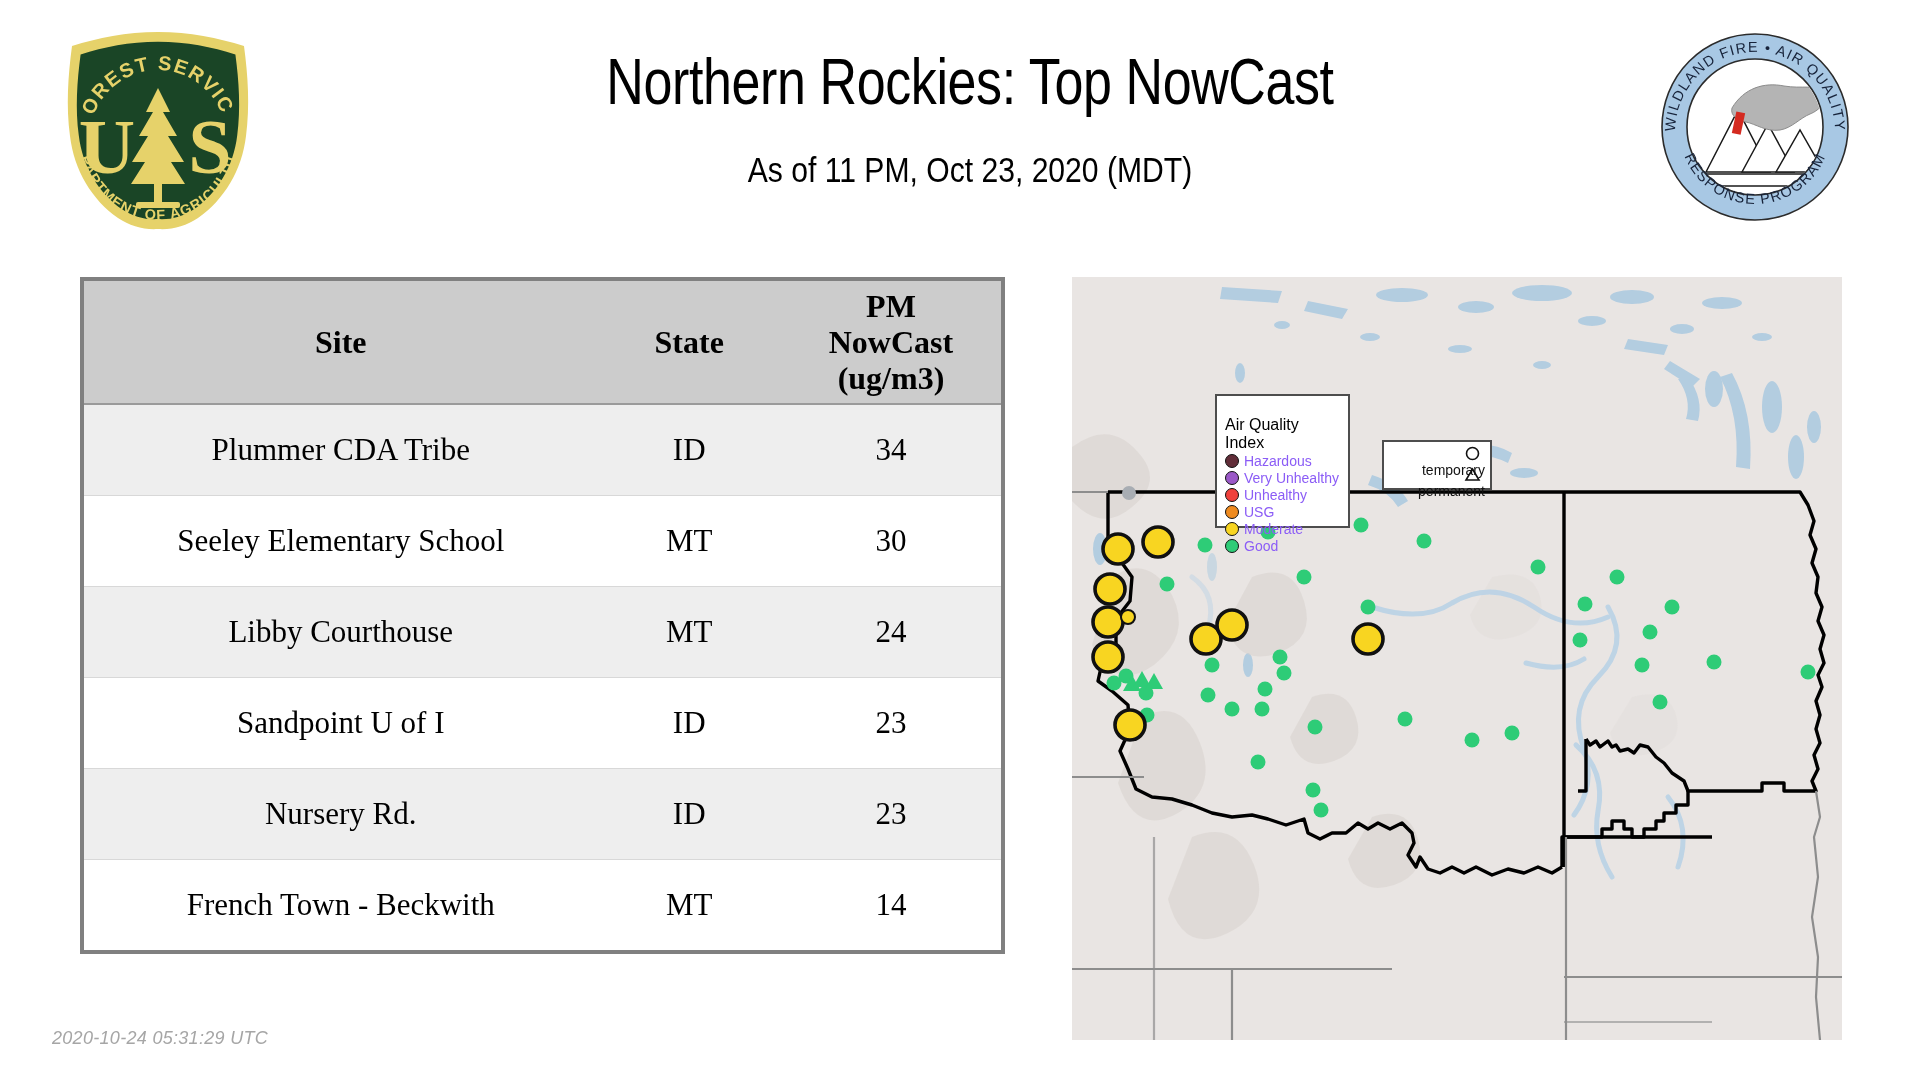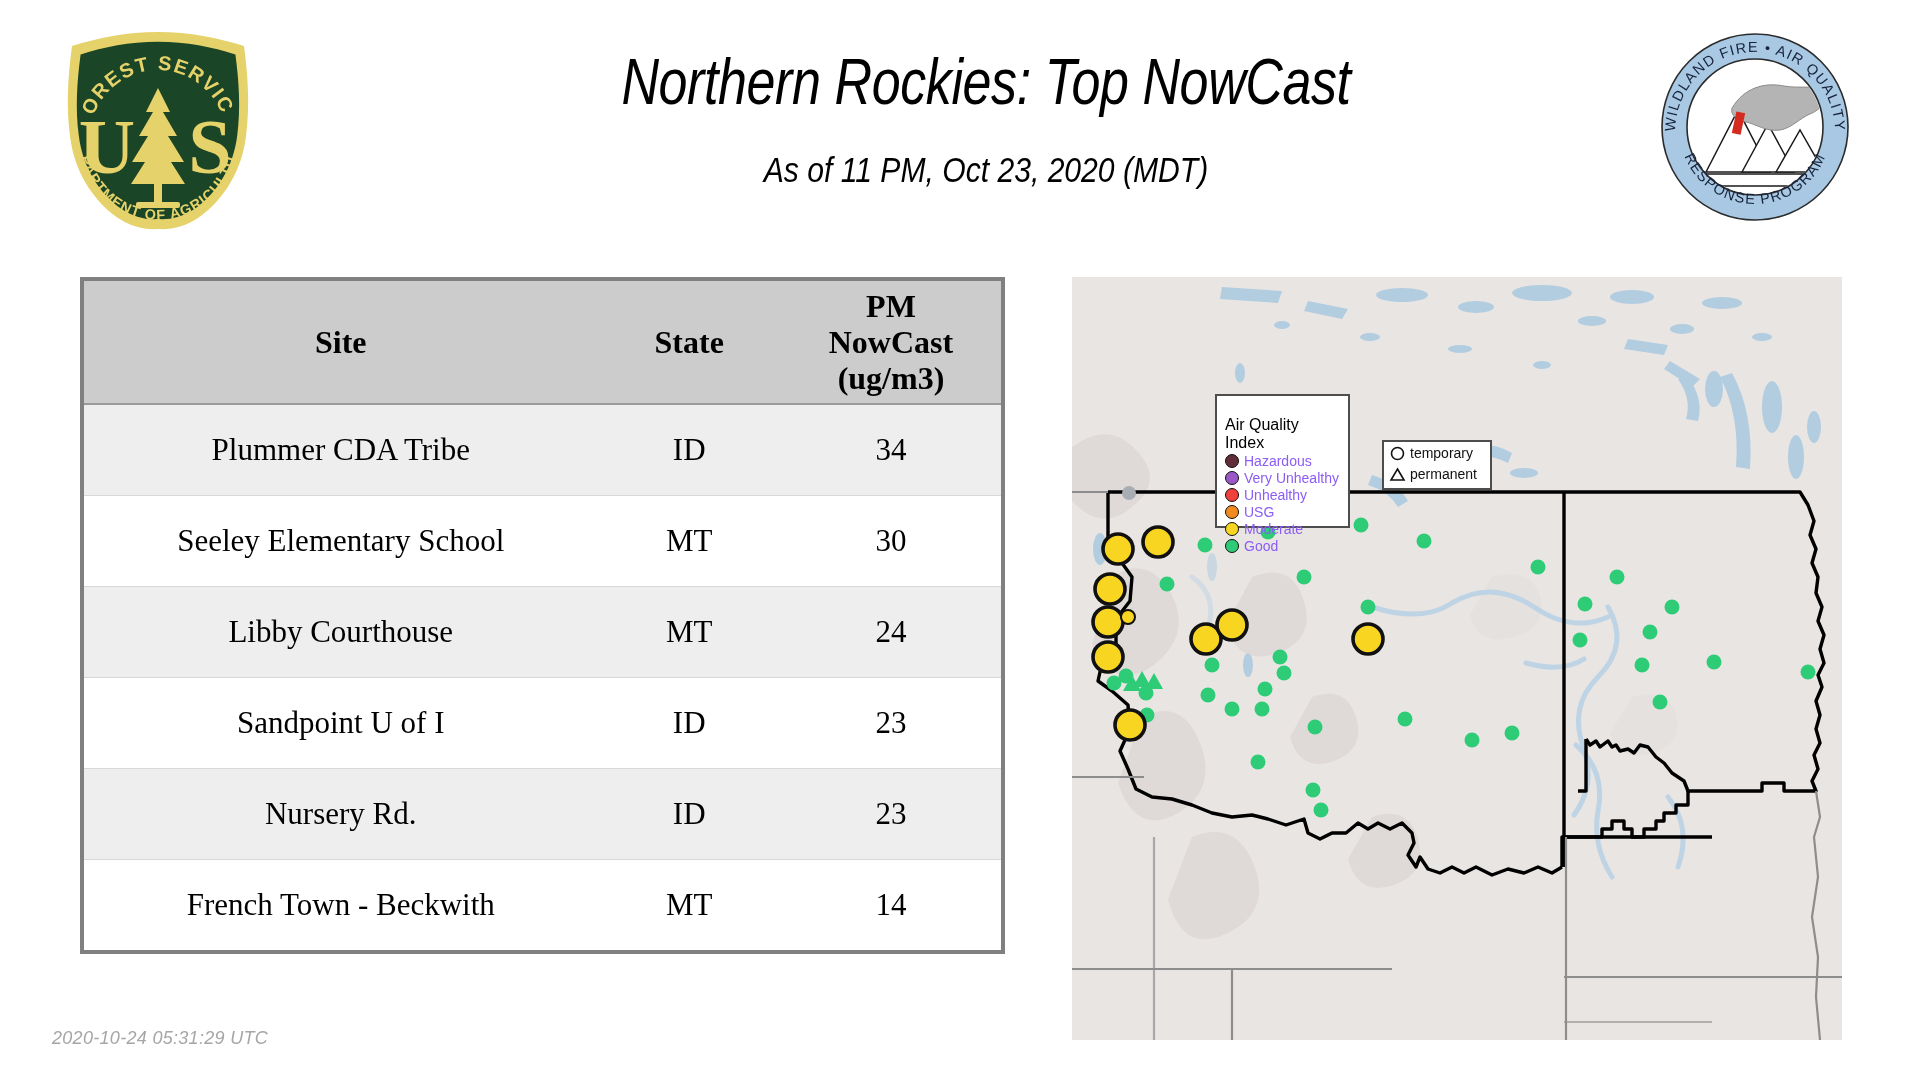--- a/index.html
+++ b/index.html
@@ -9,21 +9,21 @@
     font-family:"Liberation Sans", sans-serif;
     overflow:hidden;position:relative;
   }
 
   
   #header{position:absolute;left:0;top:0;width:1920px;height:270px;}
 
   #fs-logo{position:absolute;left:58px;top:28px;width:200px;height:205px;}
   #wf-logo{position:absolute;left:1660px;top:32px;width:190px;height:190px;}
 
-  #title-block{position:absolute;left:346px;top:48px;width:1280px;text-align:center;font-style:italic;}
+  #title-block{position:absolute;left:330px;top:48px;width:1280px;text-align:center;}
   #page-title{
     font-family:"Liberation Sans", sans-serif;
     font-size:65px;font-weight:400;color:#000;
     letter-spacing:-0.5px;line-height:1.05;
     transform:scaleX(.80);transform-origin:center top;white-space:nowrap;
   }
   #page-subtitle{
     font-family:"Liberation Sans", sans-serif;
     font-size:35px;font-weight:400;color:#000;margin-top:34px;
     transform:scaleX(.86);transform-origin:center top;white-space:nowrap;
@@ -80,21 +80,21 @@
     box-sizing:border-box;
   }
   .leg-row{display:flex;align-items:center;height:17px;}
   .leg-dot{
     width:14px;height:14px;border-radius:50%;
     border:1.4px solid #111;box-sizing:border-box;margin-right:5px;flex:none;
   }
   .leg-label{font-family:"Liberation Sans", sans-serif;font-size:14px;color:#8b5cf6;white-space:nowrap;}
 
   #site-type-legend{left:1382px;top:440px;width:110px;height:50px;padding:3px 5px;}
-  .st-row{display:flex;align-items:flex-start;height:21px;}
+  .st-row{display:flex;align-items:flex-end;height:21px;flex-direction:column;}
   .st-sym{width:17px;height:17px;margin-right:4px;flex:none;}
   .st-label{font-family:"Liberation Sans", sans-serif;font-size:14px;color:#111;}
 </style>
 </head>
 <body>
 
 <div id="header">
 
   <div id="fs-logo">
     <svg viewBox="0 0 200 205" width="200" height="205" aria-hidden="true">

